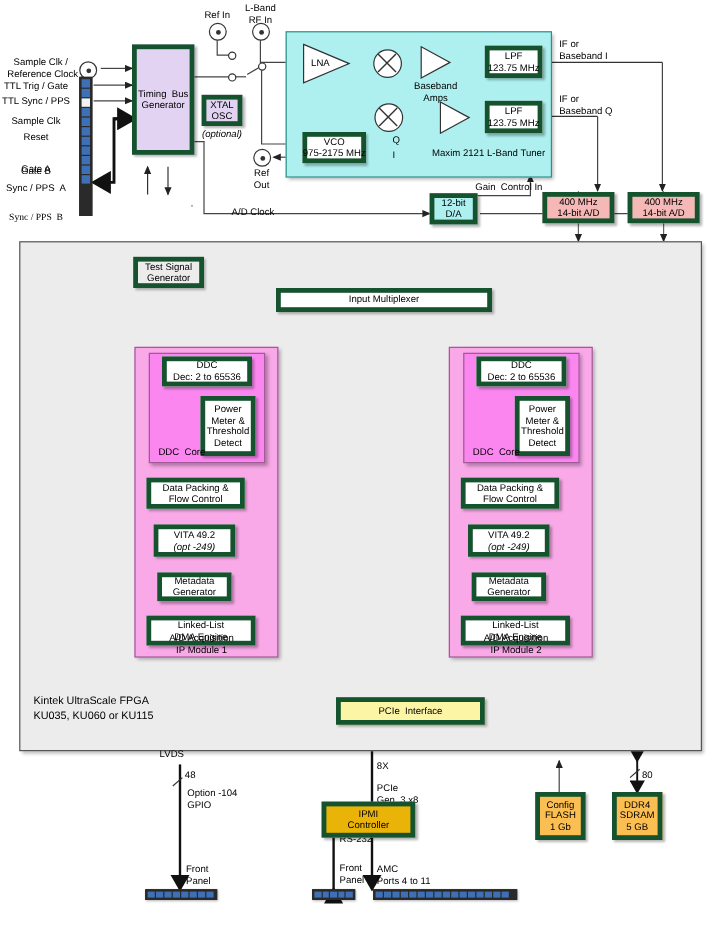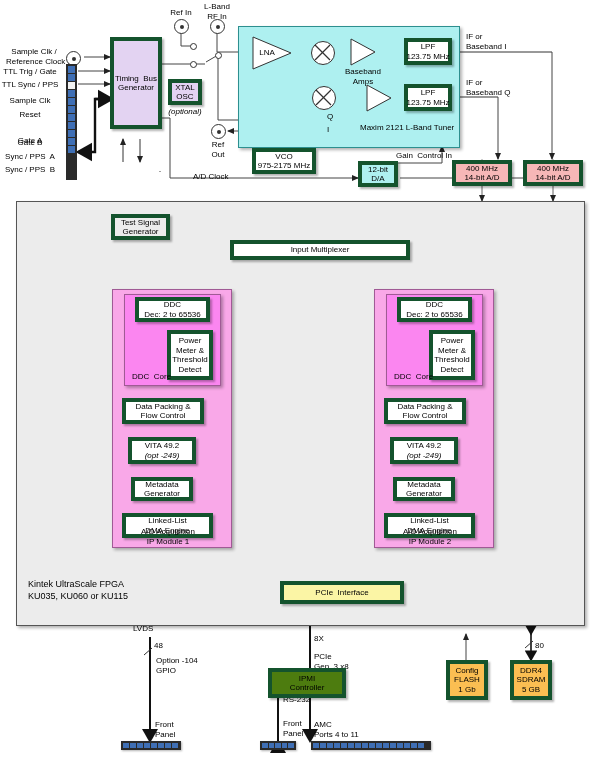--- a/index.html
+++ b/index.html
@@ -13,21 +13,21 @@
   .box{position:absolute;box-sizing:border-box;border:4px solid #14532d;
        display:flex;align-items:center;justify-content:center;text-align:center;
        font-size:8px;line-height:9.5px;white-space:pre;
        box-shadow:2px 2px 2px rgba(0,0,0,0.30);}
   .plain{background:#ffffff;}
   .lav{background:#e3d3f2;}
   .cyan{background:#aef0f0;}
   .pink-ad{background:#f6b7b7;}
   .yellow{background:#fbf5a5;}
   .orange{background:#fbbe52;}
-  .blue{background:#4d7c0f;}
+  .blue{background:#eab308;}
   .grey{background:#ececec;}
   .pink-out{background:#f9a8e8;border:1px solid #a05a95;}
   .pink-in{background:#fb86f0;border:1px solid #a05a95;}
   .tuner{background:#aef0f0;border:1px solid #2d8f8f;box-shadow:2px 2px 3px rgba(0,0,0,.30);}
   .fpga{background:#ececec;border:1px solid #555;box-shadow:2px 2px 3px rgba(0,0,0,.30);}
   .noshadow{box-shadow:none;margin-left:31px;}
   svg.wires{position:absolute;left:0;top:0;width:600px;height:776px;overflow:visible;}
   .conn-v{position:absolute;width:11px;display:flex;flex-direction:column;
           border:1px solid #2a2a2a;background:#2a2a2a;gap:1px;padding:1px;box-sizing:border-box;}
   .conn-v i{display:block;height:7px;background:#3f6fb5;border:0;}
@@ -185,21 +185,21 @@
 Reference Clock In</div>
   <div class="sma" style="left:66px;top:51px;"></div>
 
   <div class="lbl r" style="left:0px;top:67px;width:60px;">TTL Trig / Gate</div>
   <div class="lbl r" style="left:0px;top:80px;width:60px;">TTL Sync / PPS</div>
   <div class="lbl r" style="left:0px;top:96px;width:60px;">Sample Clk</div>
   <div class="lbl r" style="left:0px;top:110px;width:60px;">Reset</div>
   <div class="lbl r" style="left:0px;top:136px;width:60px;">Gate A</div>
   <div class="lbl r" style="left:0px;top:138px;width:60px;">Gate B</div>
   <div class="lbl r" style="left:0px;top:152px;width:60px;">Sync / PPS  A</div>
-  <div class="lbl r" style="left:0px;top:165px;width:60px;">Sync / PPS  B</div>
+  <div class="lbl r" style="left:0px;top:176px;width:60px;font-family:Liberation Serif, serif;">Sync / PPS  B</div>
 
   <div class="conn-v" style="left:66px;top:64px;height:116px;">
     <i></i>
     <i></i>
     <i class="off"></i>
     <i></i>
     <i></i>
     <i></i>
     <i></i>
     <i></i>
@@ -259,21 +259,21 @@
     <polygon points="1,1 25,14 1,27" fill="#ffffff" stroke="#333" stroke-width="1"></polygon>
   </svg>
   <div class="lbl c" style="left:338px;top:67px;width:50px;">Baseband
 Amps</div>
 
   <div class="box plain" style="left:404px;top:38px;width:48px;height:27px;">LPF
 123.75 MHz</div>
   <div class="box plain" style="left:404px;top:84px;width:48px;height:27px;">LPF
 123.75 MHz</div>
 
-  <div class="box plain" style="left:252px;top:110px;width:64px;height:26px;margin-top:38px;">VCO
+  <div class="box plain" style="left:252px;top:110px;width:53px;height:26px;">VCO
 975-2175 MHz</div>
   <div class="lbl" style="left:327px;top:112px;">Q</div>
   <div class="lbl" style="left:327px;top:125px;">I</div>
 
   <div class="lbl" style="left:466px;top:32px;">IF or
 Baseband I</div>
   <div class="lbl" style="left:466px;top:78px;">IF or
 Baseband Q</div>
   <div class="lbl" style="left:396px;top:151px;">Gain  Control In</div>
 

